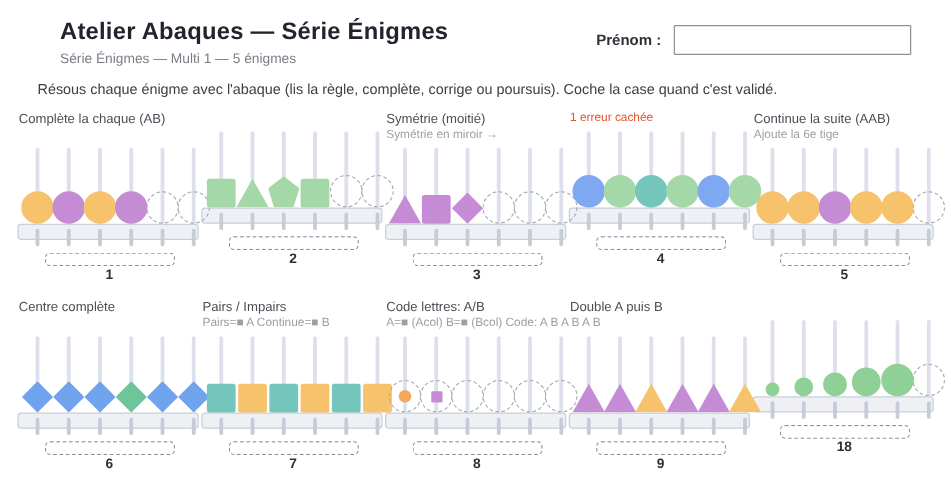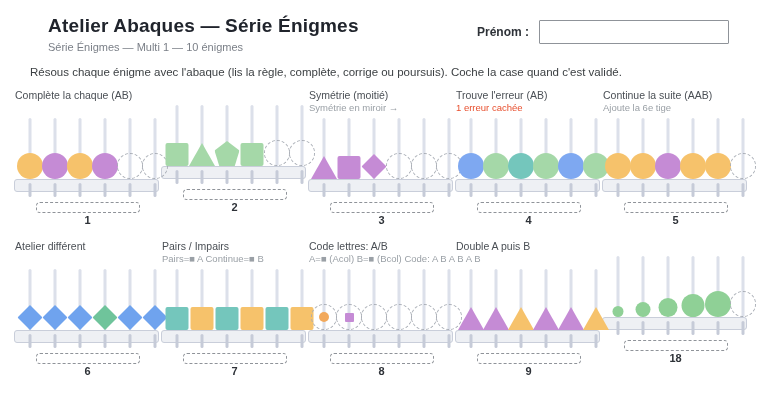--- a/index.html
+++ b/index.html
@@ -45,21 +45,21 @@
   .num{text-align:center;font-size:11px;font-weight:bold;color:#2e3238;margin-top:1px;}
 </style>
 </head>
 <body>
 
 <div class="page">
 
   <div class="header">
     <div>
       <div class="h-title">Atelier Abaques — Série Énigmes</div>
-      <div class="h-sub">Série Énigmes — Multi 1 — 10 énigmes</div>
+      <div class="h-sub">Série Énigmes — Multi 1 — 5 énigmes</div>
     </div>
     <div class="h-right">
       <span class="h-prenom">Prénom :</span>
       <input class="h-input" type="text" value="" style="">
     </div>
   </div>
 
   <div class="instruction">Résous chaque énigme avec l'abaque (lis la règle, complète, corrige ou poursuis). Coche la case quand c'est validé.</div>
 
   <div class="rows">
@@ -174,21 +174,20 @@
             <div class="rod" style="left: 127px;">
               <div class="rod-line"></div>
               <div class="rod-stub"></div>
               <div class="bead b-dashed" style="width: 26px; height: 26px;"></div>
             </div>
           </div>
           <div class="bracket"></div>
           <div class="num">3</div>
         </div>
         <div class="puzzle">
-          <div class="p-title">Trouve l'erreur (AB)</div>
           <div class="p-sub red">1 erreur cachée</div>
           <div class="abacus">
             <div class="bar"></div>
             <div class="rod" style="left: 2px;">
               <div class="rod-line"></div>
               <div class="rod-stub"></div>
               <div class="bead b-circle" style="width: 26px; height: 26px; background: rgb(126, 168, 241);"></div>
             </div>
             <div class="rod" style="left: 27px;">
               <div class="rod-line"></div>
@@ -254,21 +253,21 @@
               <div class="rod-stub"></div>
               <div class="bead b-dashed" style="width: 26px; height: 26px;"></div>
             </div>
           </div>
           <div class="bracket"></div>
           <div class="num">5</div>
         </div>
       </div>
     <div class="prow" id="row2">
         <div class="puzzle">
-          <div class="p-title">Atelier différent</div>
+          <div class="p-title">Centre complète</div>
           <div class="p-sub">&nbsp;</div>
           <div class="abacus">
             <div class="bar"></div>
             <div class="rod" style="left: 2px;">
               <div class="rod-line"></div>
               <div class="rod-stub"></div>
               <div class="bead b-diamond" style="width: 25px; height: 25px; background: rgb(111, 163, 238);"></div>
             </div>
             <div class="rod" style="left: 27px;">
               <div class="rod-line"></div>

